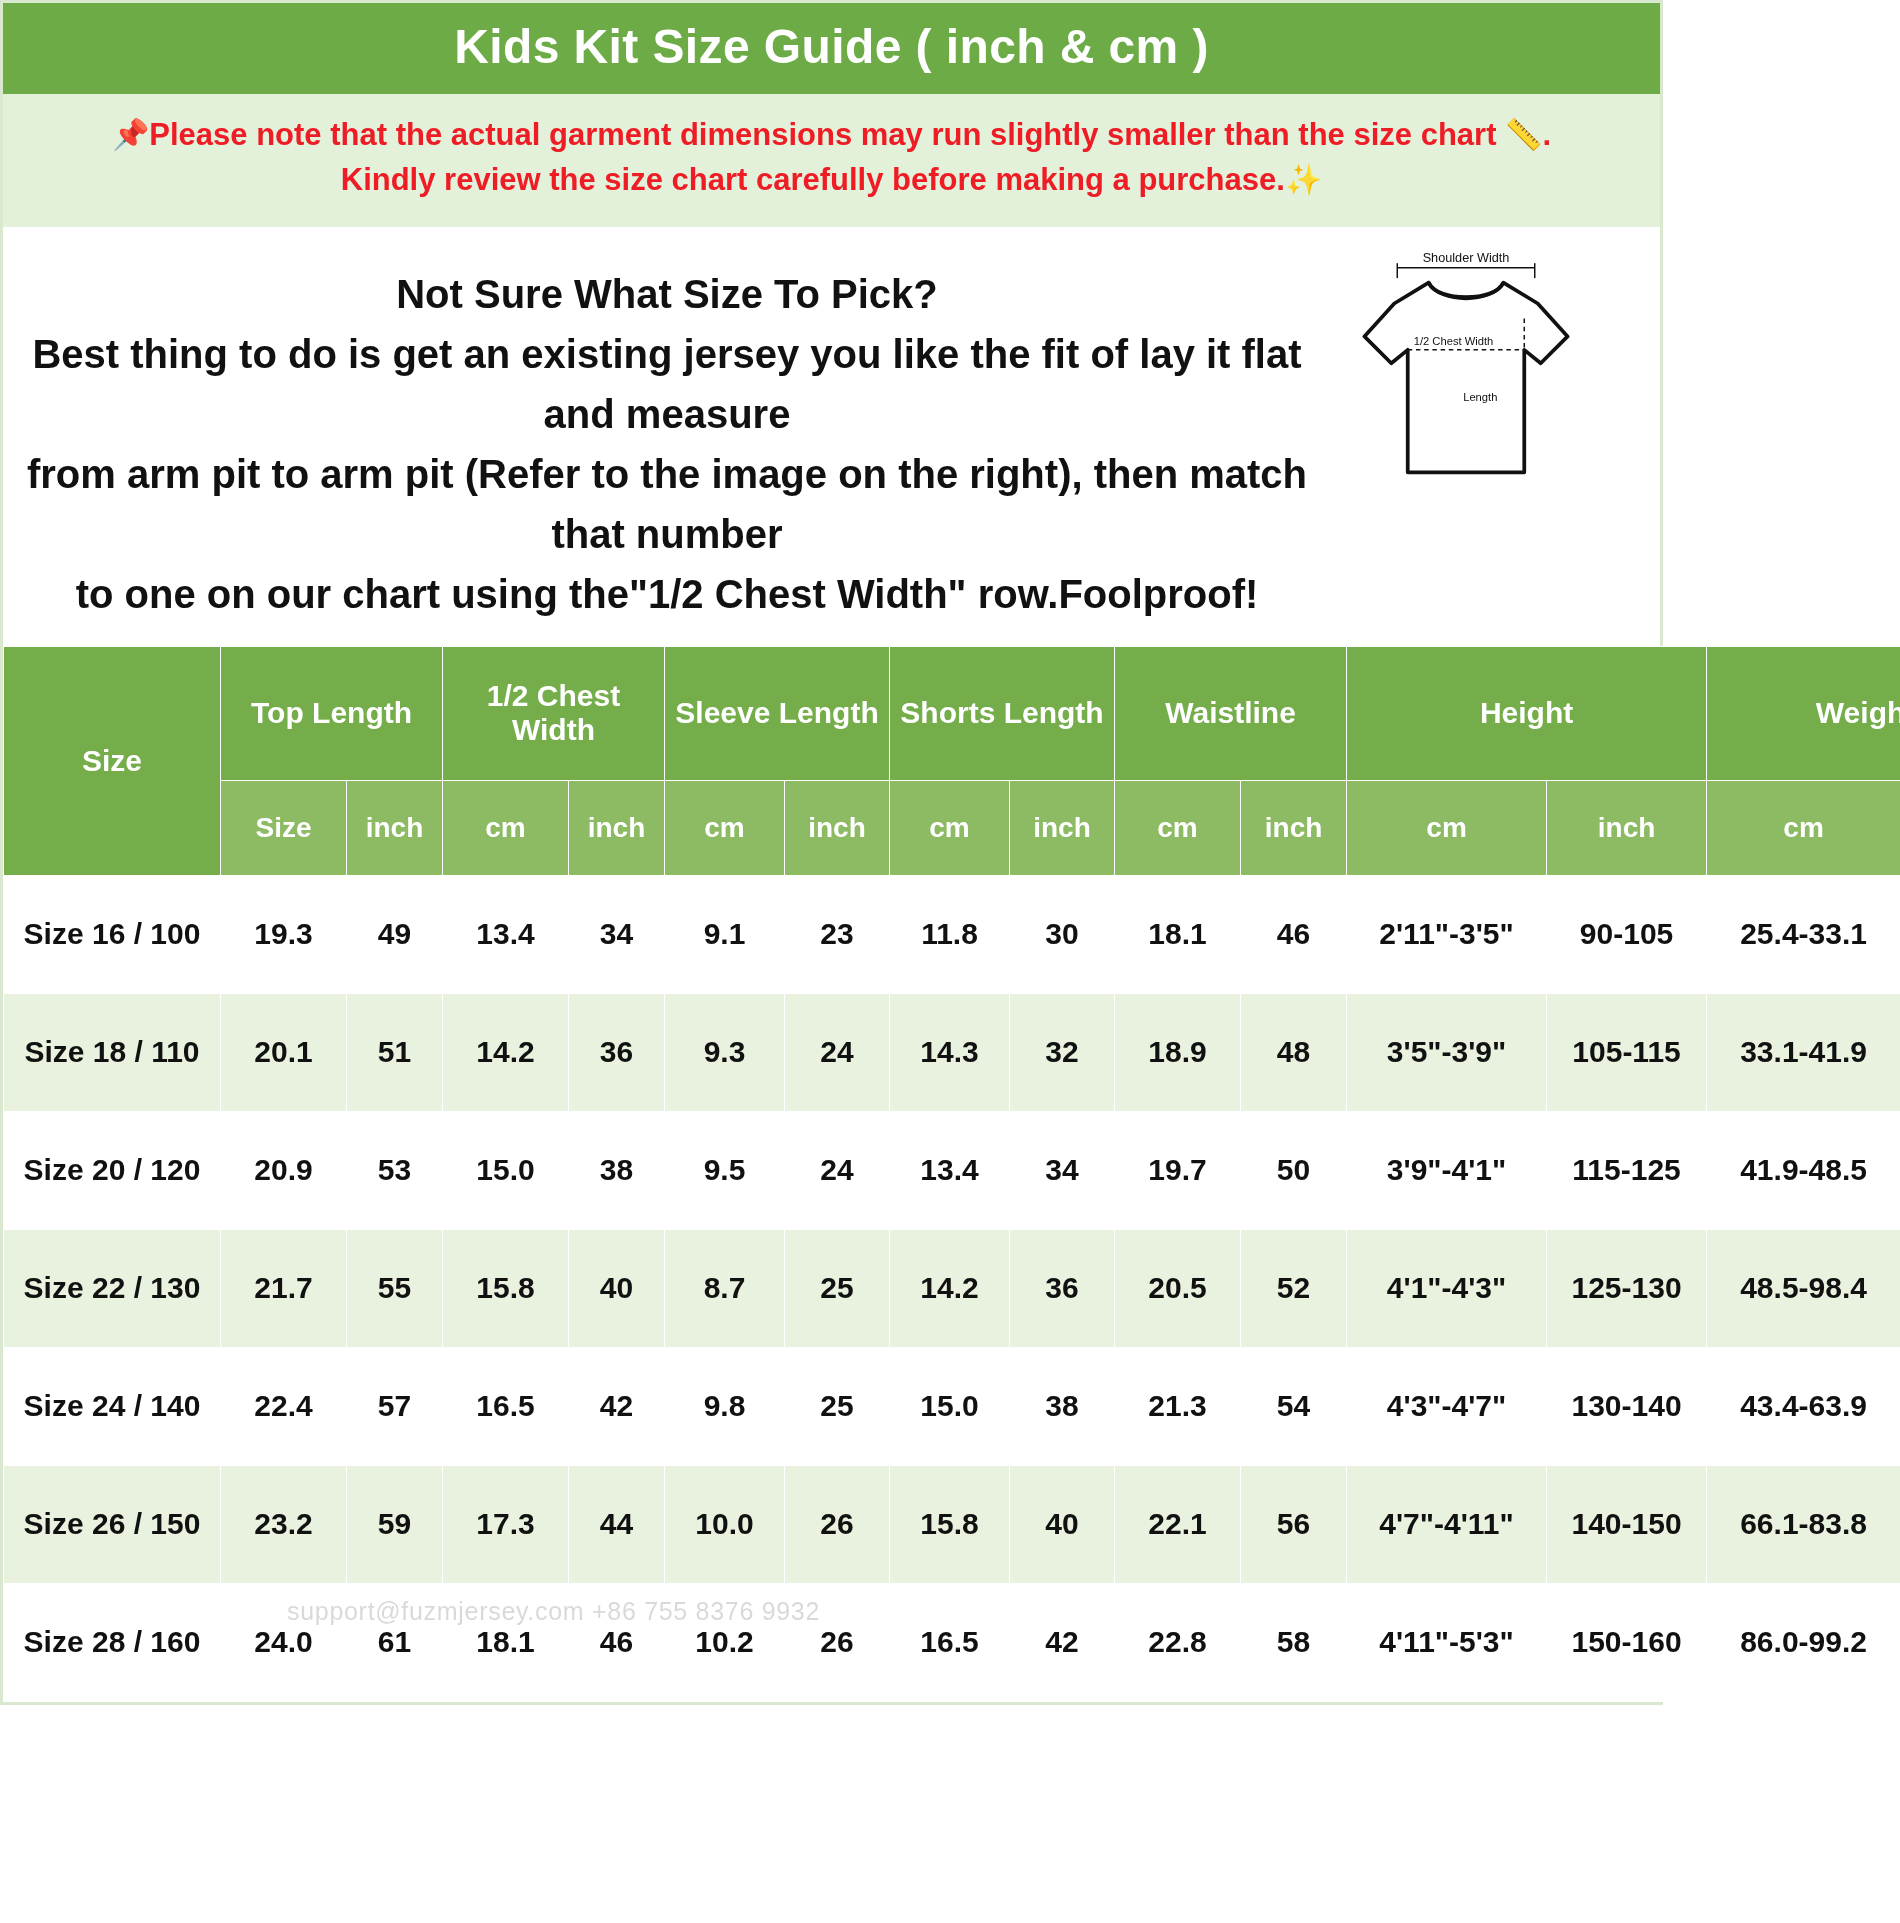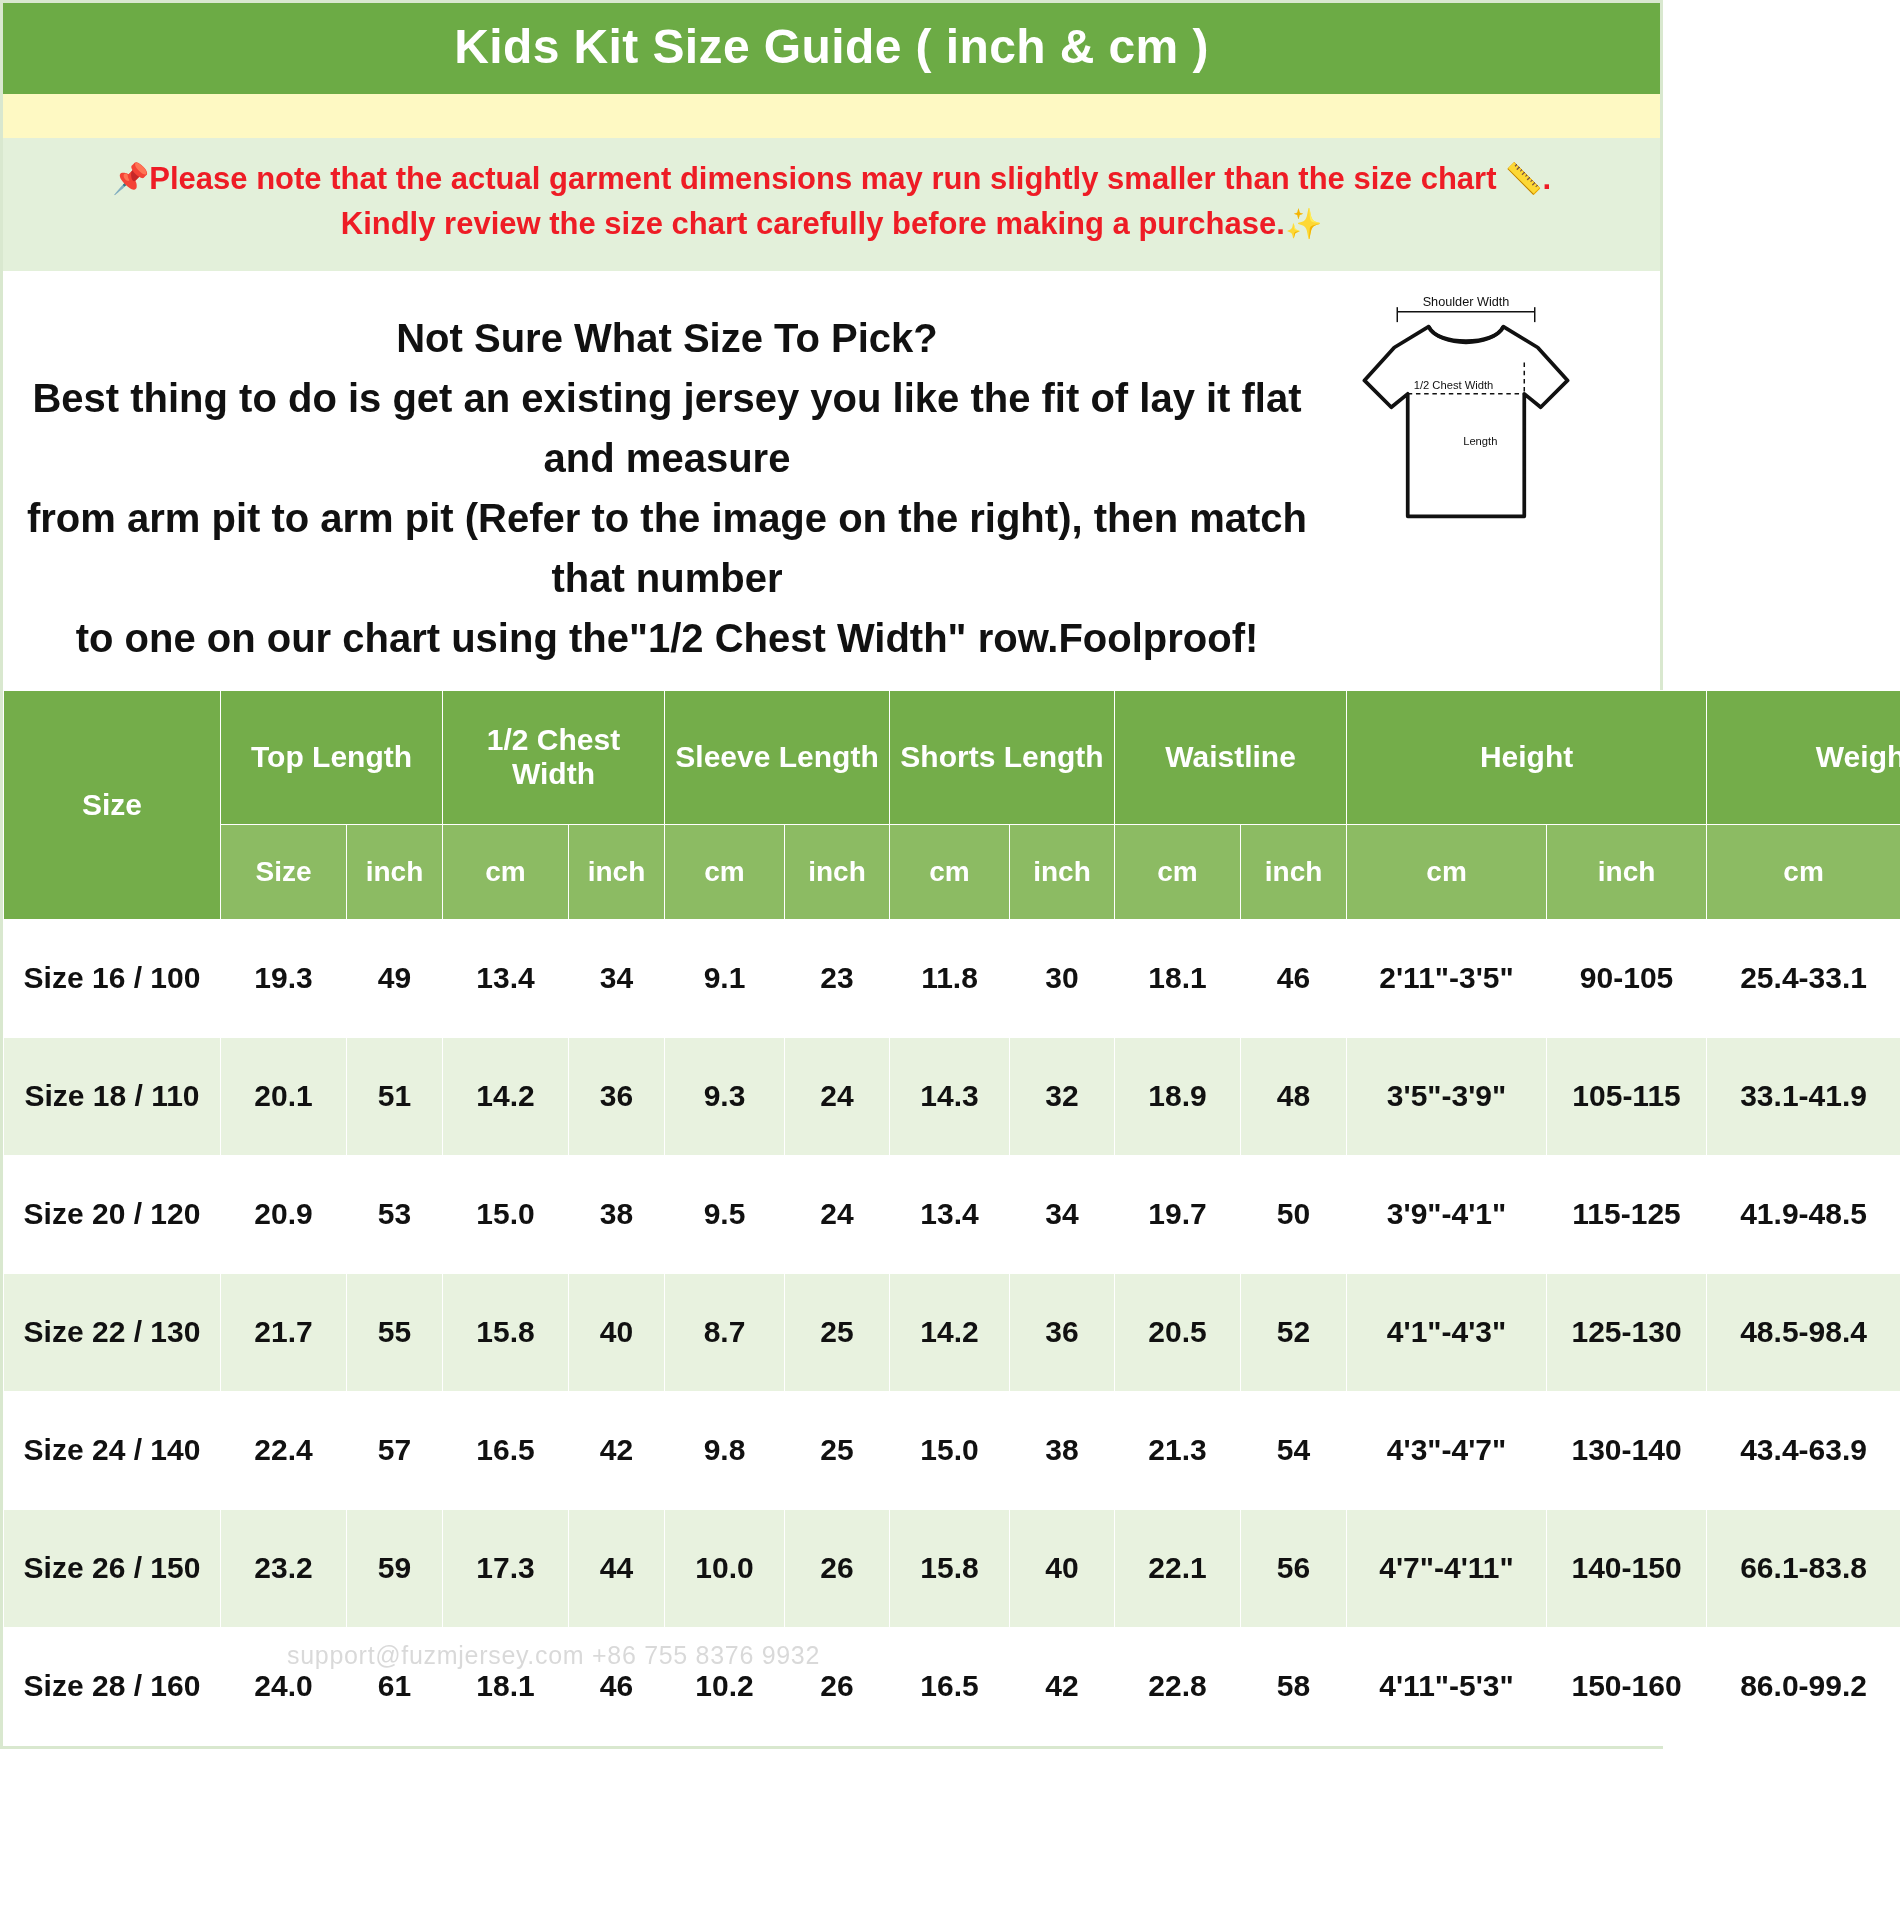--- a/index.html
+++ b/index.html
@@ -8,39 +8,38 @@
     background: #ffffff;
   }
   body {
     width: 1901px;
     font-family: "Liberation Sans", sans-serif;
     -webkit-font-smoothing: antialiased;
   }
   .sheet {
     width: 1663px;
     box-sizing: border-box;
-    background: #fef9c3;
+    background: #86efac;
     border: 3px solid #d9e8cf;
   }
   
   .title-bar {
     background: #6cab45;
     color: #ffffff;
     text-align: center;
     font-size: 48px;
     font-weight: bold;
     letter-spacing: 0.4px;
     padding: 16.4px 0 19.4px 0;
   }
   
   .note-band {
     background: #e3f0da;
     padding: 19.4px 22.4px 24px 22.4px;
     text-align: center;
-    margin-top: 44px;
   }
   .note-line {
     color: #ee1c25;
     font-weight: bold;
     font-size: 31px;
     line-height: 1.45;
   }
   .note-line .emoji {
     font-size: 30px;
   }

